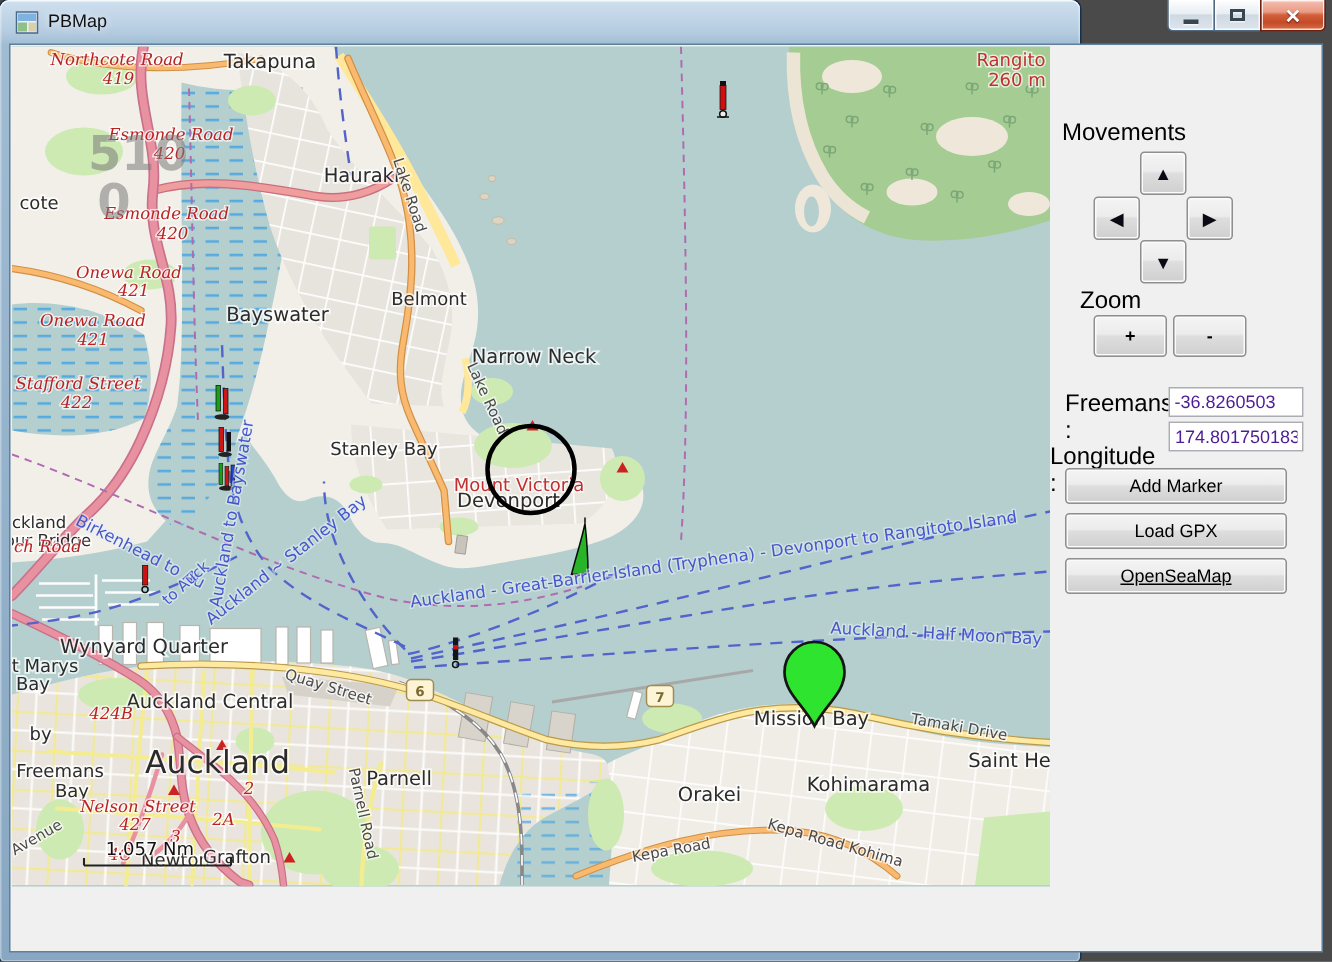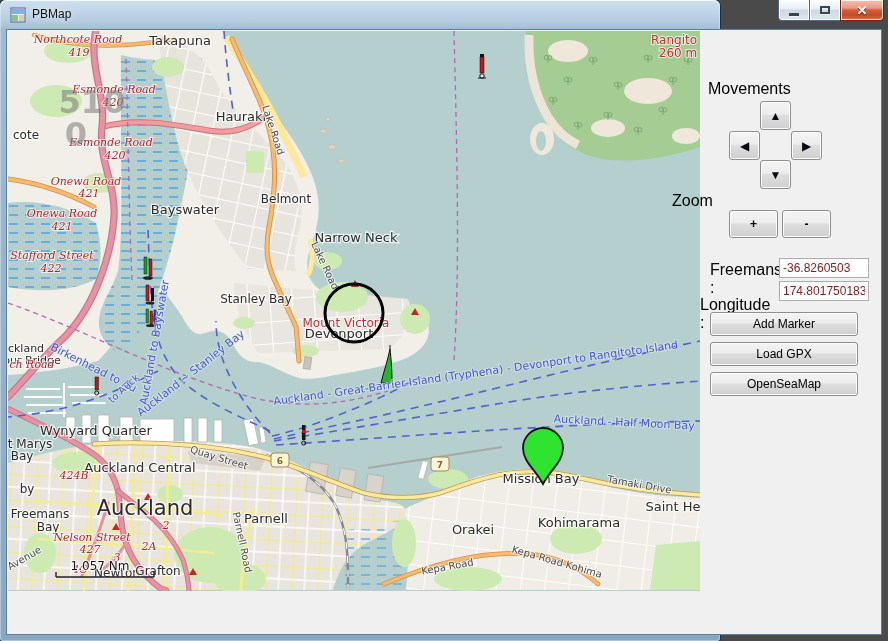--- a/index.html
+++ b/index.html
@@ -28,21 +28,21 @@
   .client{position:absolute;left:7px;top:30px;width:874px;height:604px;background:#f0f0f0;box-shadow:0 0 0 1px #5f7f9b;}
   .map-wrap{position:absolute;left:8px;top:31px;width:692px;height:560px;background:#b4cfce;overflow:hidden;}
   
   .panel-label{position:absolute;font-size:16px;color:#000;}
   .btn{position:absolute;border:1px solid #8e8f8f;border-radius:3px;color:#000;font-size:12px;
     display:flex;align-items:center;justify-content:center;cursor:default;
     background:linear-gradient(180deg,#f4f4f4 0%,#ececec 45%,#dedede 50%,#cfcfcf 100%);
     box-shadow:inset 0 0 0 1px #fbfbfb;}
   .btn .tri{font-size:12px;color:#0a0a14;}
   .txt{position:absolute;border:1px solid #abadb3;background:#fff;font-size:12px;font-family:"Liberation Sans",sans-serif;
-    padding:1px 3px;color:#7f1d1d;}
+    padding:1px 3px;color:#4c1d95;}
   
   text{font-family:"DejaVu Sans",sans-serif;}
   .lbl-place{fill:#2b2b2b;stroke:rgba(255,255,255,.75);stroke-width:2.4px;paint-order:stroke;}
   .lbl-road{fill:#4a4a4a;stroke:rgba(255,255,255,.7);stroke-width:2px;paint-order:stroke;}
   .lbl-ref{fill:#b92222;font-style:italic;font-family:"DejaVu Serif",serif;stroke:rgba(255,255,255,.7);stroke-width:2px;paint-order:stroke;}
   .lbl-poi{fill:#c03030;stroke:rgba(255,255,255,.7);stroke-width:2px;paint-order:stroke;}
   .lbl-ferry{fill:#4656cc;stroke:rgba(231,240,243,.55);stroke-width:2px;paint-order:stroke;}
   .lbl-wm{fill:#7c7c7c;opacity:.55;font-weight:bold;}
   .lbl-scale{fill:#111;stroke:rgba(255,255,255,.8);stroke-width:2px;paint-order:stroke;}
 </style>
@@ -395,26 +395,26 @@
   <div class="btn" style="left:729px;top:131px;width:31px;height:29px;">
       <span class="tri">◀</span>
     </div>
   <div class="btn" style="left:791px;top:131px;width:31px;height:29px;">
       <span class="tri">▶</span>
     </div>
   <div class="btn" style="left:760px;top:160px;width:31px;height:29px;">
       <span class="tri">▼</span>
     </div>
 
-  <span class="panel-label" style="left:672px;top:192px;">Zoom</span>
+  <span class="panel-label" style="left:720px;top:192px;">Zoom</span>
   <div class="btn" style="left:729px;top:210px;width:49px;height:28px;font-weight:bold;">+</div>
   <div class="btn" style="left:782px;top:210px;width:49px;height:28px;font-weight:bold;">-</div>
 
   <span class="panel-label" style="left:710px;top:261px;">Freemans :</span>
   <input class="txt" style="left: 779px; top: 258px; width: 90px; height: 20px;" value="-36.8260503">
   <span class="panel-label" style="left:700px;top:284px;margin-top:12px;">Longitude :</span>
   <input class="txt" style="left: 779px; top: 281px; width: 90px; height: 20px;" value="174.8017501831">
 
   <div class="btn" style="left:710px;top:312px;width:148px;height:24px;">Add Marker</div>
   <div class="btn" style="left:710px;top:342px;width:148px;height:24px;">Load GPX</div>
-  <div class="btn" style="left:710px;top:372px;width:148px;height:24px;">OpenSeaMap</div>
+  <div class="btn" style="left:710px;top:372px;width:148px;height:24px;text-decoration:underline;">OpenSeaMap</div>
 
 </div>
 
 </body></html>

